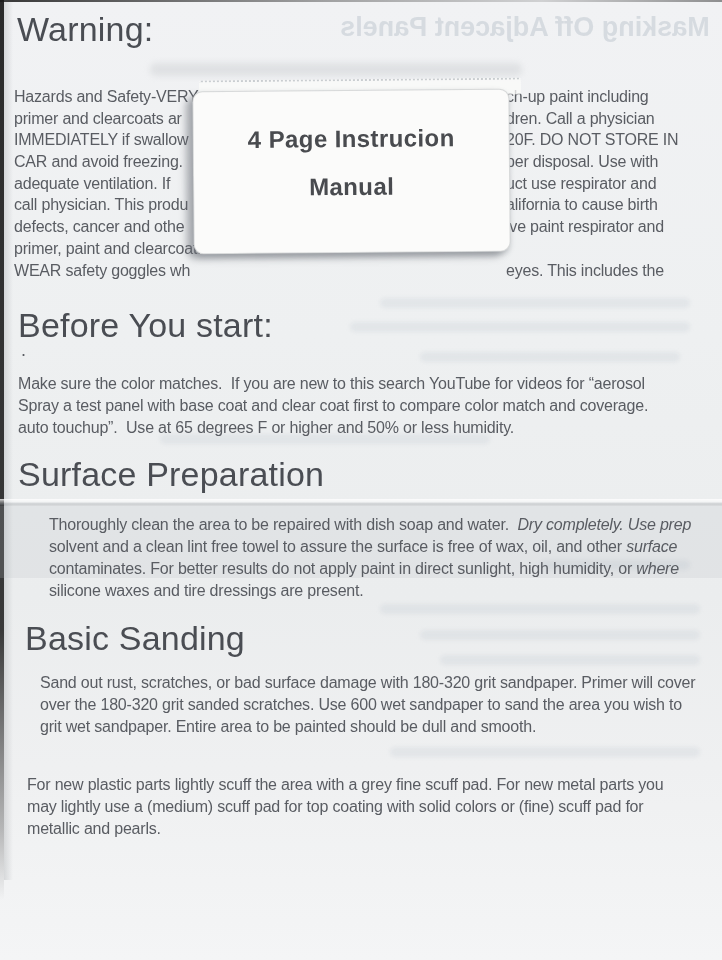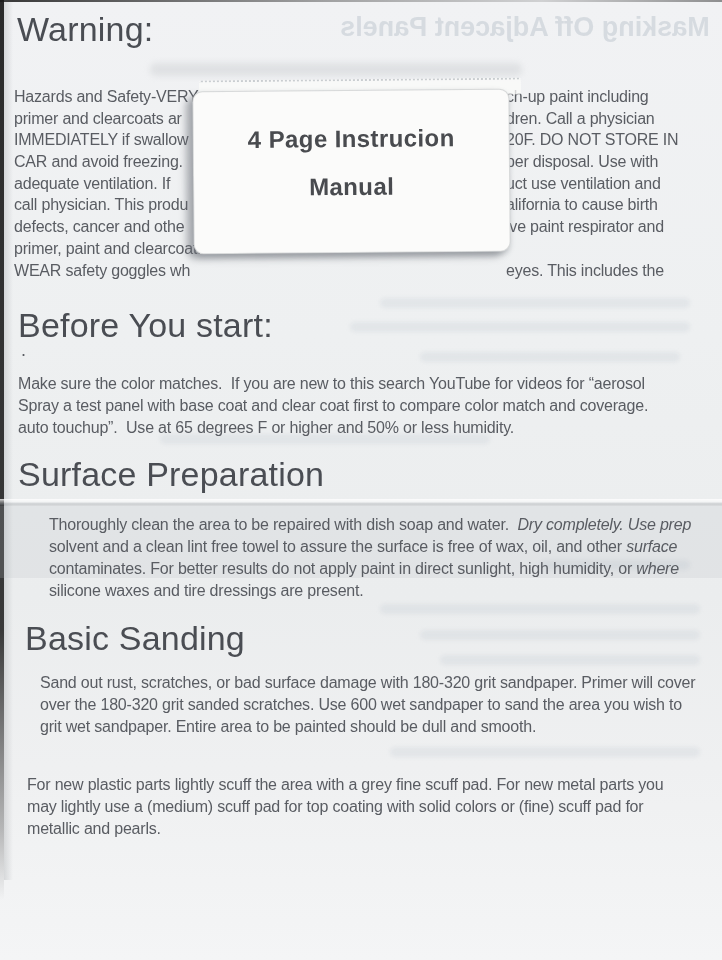--- a/index.html
+++ b/index.html
@@ -100,21 +100,21 @@
     <div class="wline">
         <span class="wl">IMMEDIATELY if swallow</span>
         <span class="wr">20F. DO NOT STORE IN</span>
       </div>
     <div class="wline">
         <span class="wl">CAR and avoid freezing.</span>
         <span class="wr">per disposal. Use with</span>
       </div>
     <div class="wline">
         <span class="wl">adequate ventilation. If</span>
-        <span class="wr">uct use ventilation and</span>
+        <span class="wr">uct use respirator and</span>
       </div>
     <div class="wline">
         <span class="wl">call physician. This produ</span>
         <span class="wr">alifornia to cause birth</span>
       </div>
     <div class="wline">
         <span class="wl">defects, cancer and othe</span>
         <span class="wr">ive paint respirator and</span>
       </div>
     <div class="wline">

